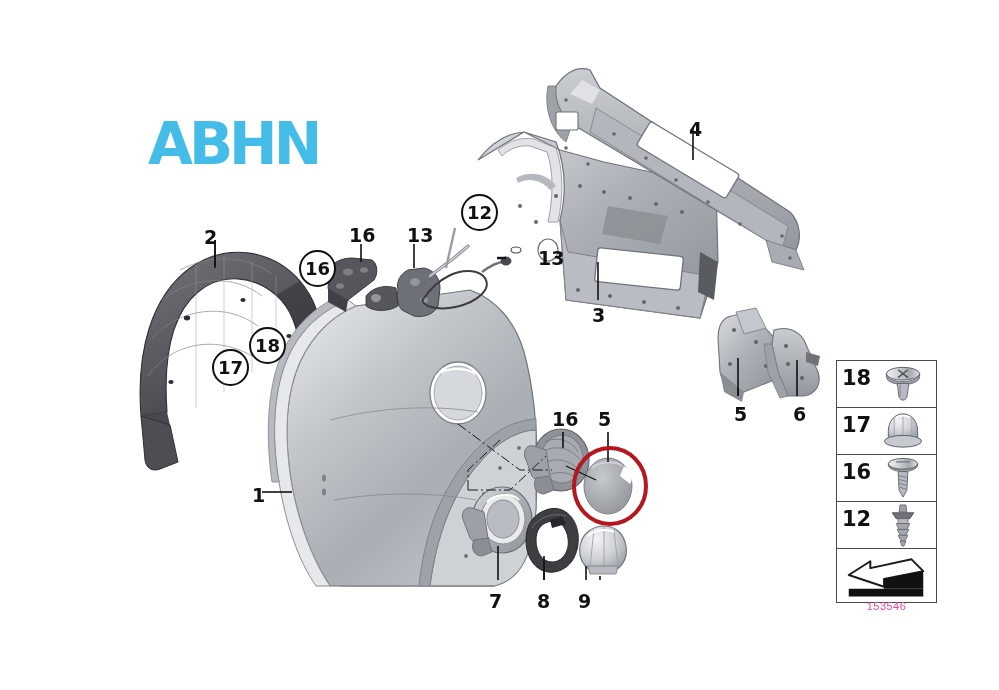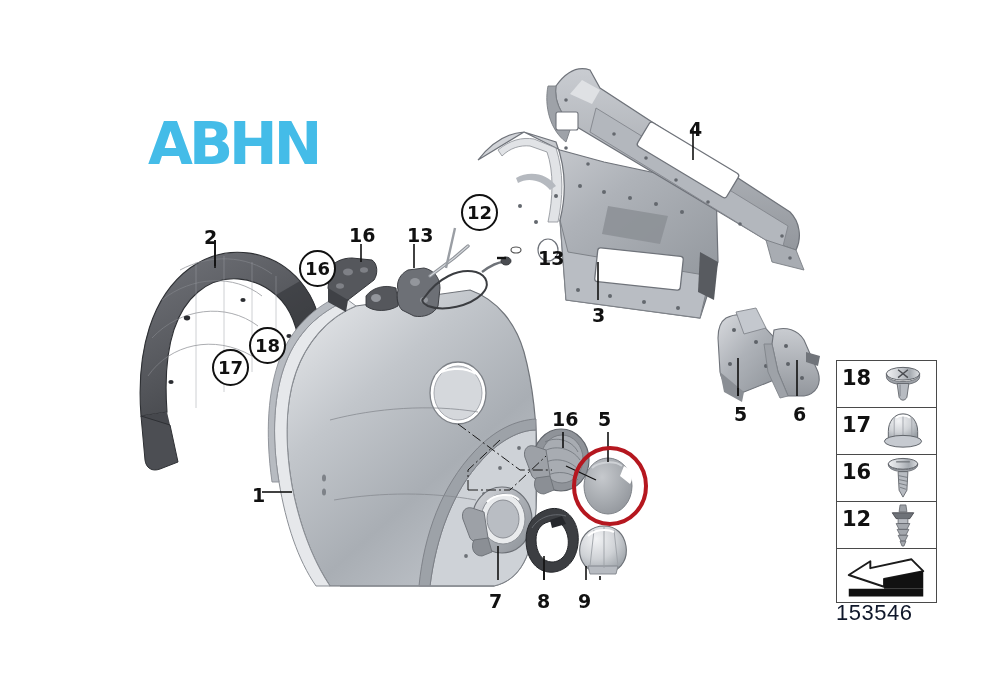--- a/index.html
+++ b/index.html
@@ -97,23 +97,24 @@
   .legend-art{
     position:absolute;
     right:4px; top:0;
     width:58px;height:100%;
   }
   .legend-arrow{height:53px;}
   .legend-caption{
     position:absolute;
     left:836px; top:600px;
     width:101px;
+    text-align:center;
     font-family:"Liberation Sans", sans-serif;
-    font-size:22px;
-    color:#0f172a;
+    font-size:11px;
+    color:#ec4899;
     letter-spacing:.5px;
   }
 </style>
 </head>
 <body>
 
 <div id="stage">
 
   <svg id="art" viewBox="0 0 999 690">
     <defs>

